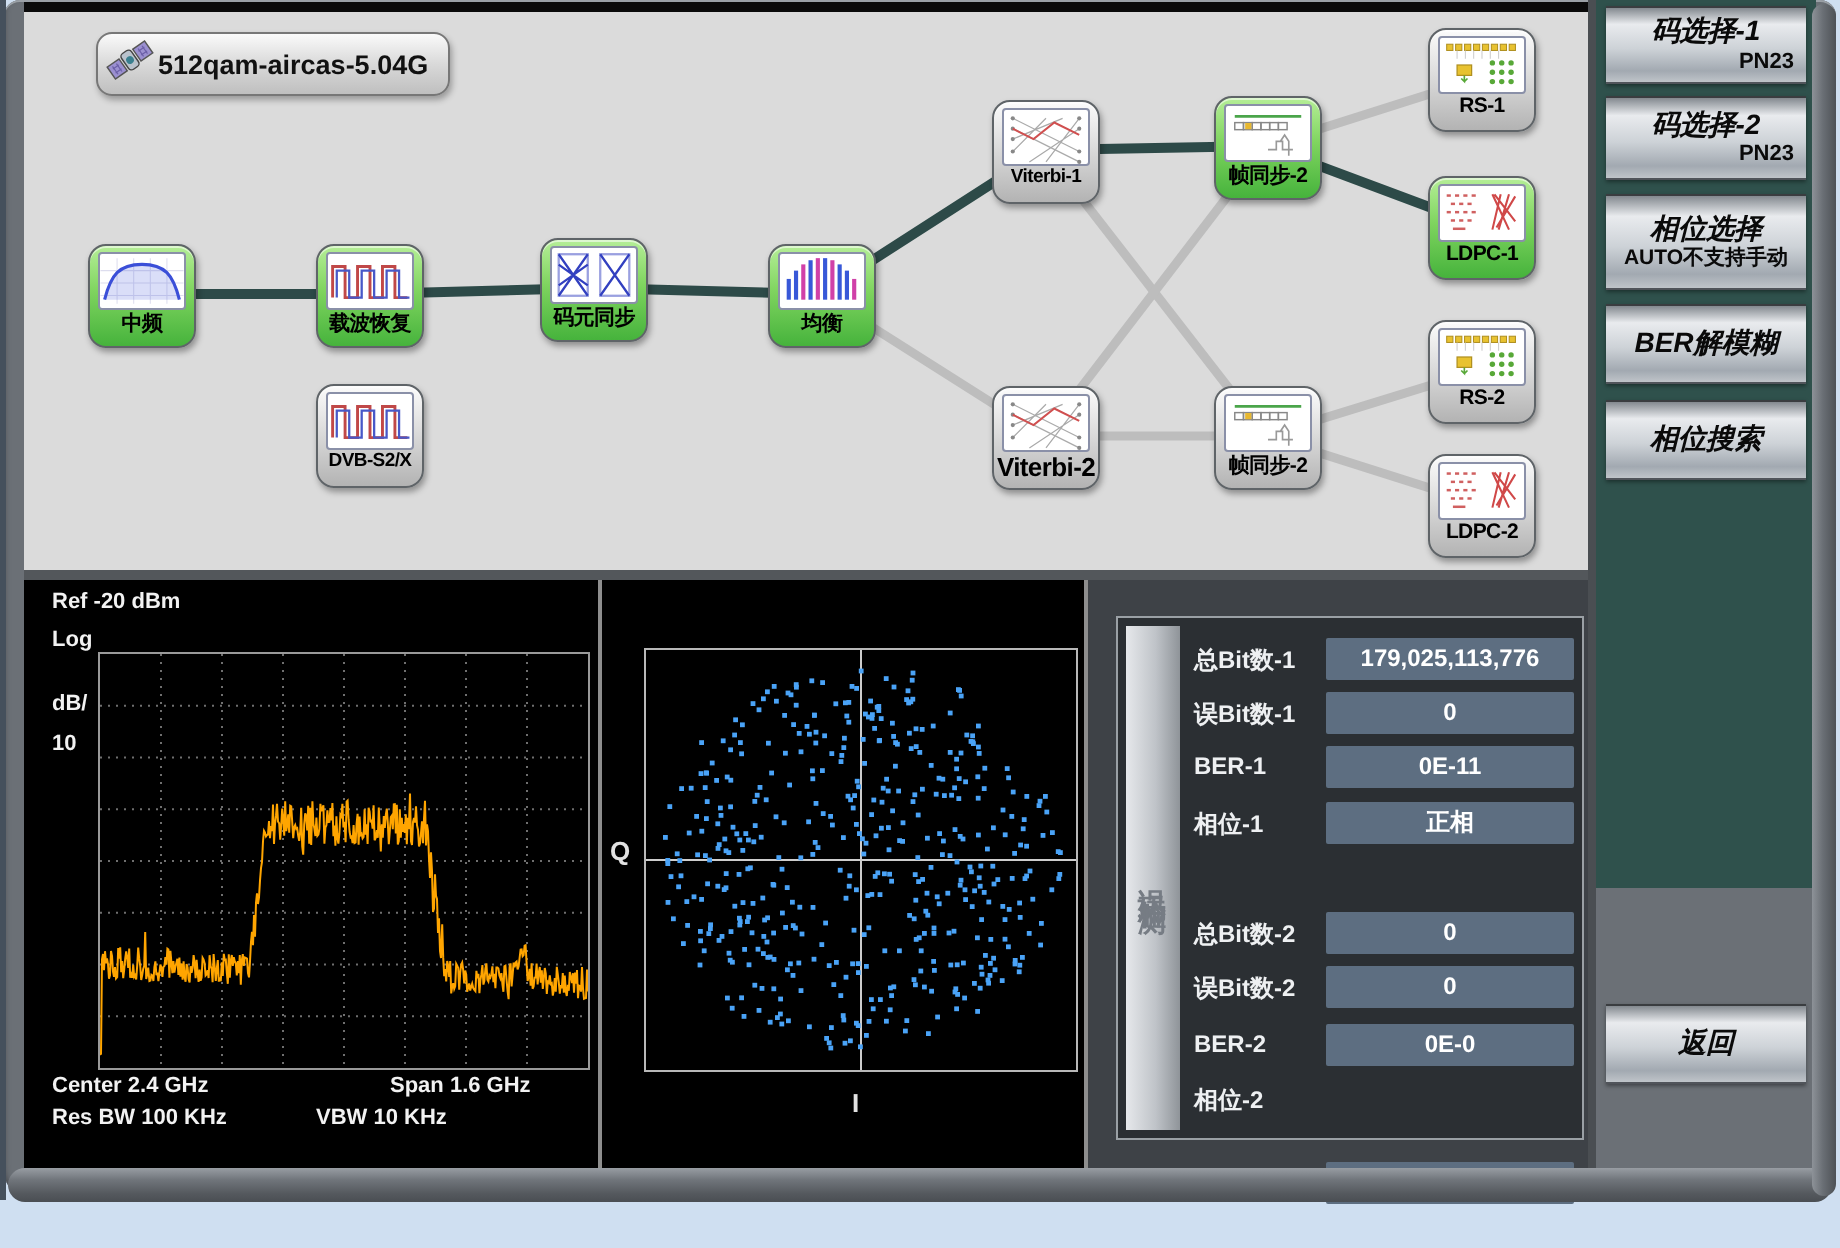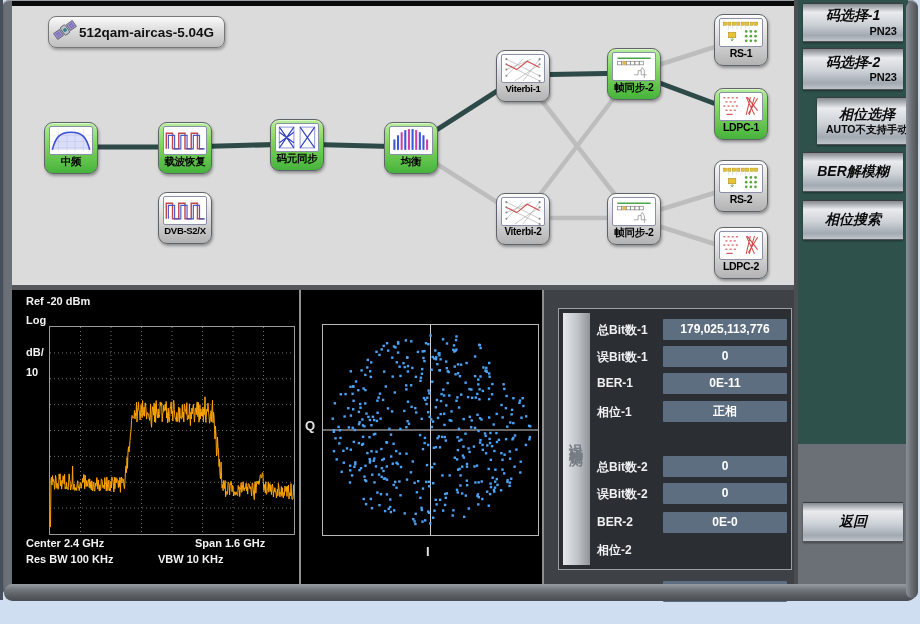--- a/index.html
+++ b/index.html
@@ -239,21 +239,21 @@
               <circle cx="4" cy="14" r="1"></circle>
               <circle cx="4" cy="20" r="1"></circle>
               <circle cx="36" cy="4" r="1"></circle>
               <circle cx="36" cy="9" r="1"></circle>
               <circle cx="36" cy="20" r="1"></circle>
               <circle cx="36" cy="25" r="1"></circle>
             </g>
             <path d="M4 9 L14 14 L24 6 L36 12" stroke="#d05050" stroke-width="1" fill="none"></path>
           </svg>
         </div>
-        <div class="blabel" style="font-size: 10px;">Viterbi-2</div>
+        <div class="blabel" style="font-size: 13px;">Viterbi-2</div>
       </div>
       <div class="block inactive" style="left: 595px; top: 192px;">
         <div class="iconbox">
           <svg viewBox="0 0 40 26">
             <line x1="4" y1="5" x2="36" y2="5" stroke="#4aa54a" stroke-width="1.4"></line>
             <g fill="none" stroke="#888" stroke-width="0.7">
               <rect x="4" y="8" width="4.2" height="3.4"></rect>
               <rect x="8.2" y="8" width="4.2" height="3.4"></rect>
               <rect x="12.4" y="8" width="4.2" height="3.4"></rect>
               <rect x="16.6" y="8" width="4.2" height="3.4"></rect>
@@ -884,21 +884,21 @@
 <div id="sidebar-sep"></div>
 <div id="sidebar">
     <div class="side-btn" style="top: 3px; height: 37px;">
       <div class="bl">码选择-1</div>
       <div class="bs">PN23</div>
     </div>
     <div class="side-btn" style="top: 48px; height: 40px;">
       <div class="bl">码选择-2</div>
       <div class="bs">PN23</div>
     </div>
-    <div class="side-btn" style="top: 97px; height: 46px; margin-left: 14px;">
+    <div class="side-btn" style="top: 97px; height: 46px;">
       <div class="bl">相位选择</div>
       <div class="bs" style="font-size: 10.5px; text-align: center; padding-right: 0px;">AUTO不支持手动</div>
     </div>
     <div class="side-btn" style="top: 152px; height: 38px;">
       <div class="bl">BER解模糊</div>
     </div>
     <div class="side-btn" style="top: 200px; height: 38px;">
       <div class="bl">相位搜索</div>
     </div>
     <div class="side-btn" style="top: 502px; height: 38px;">

